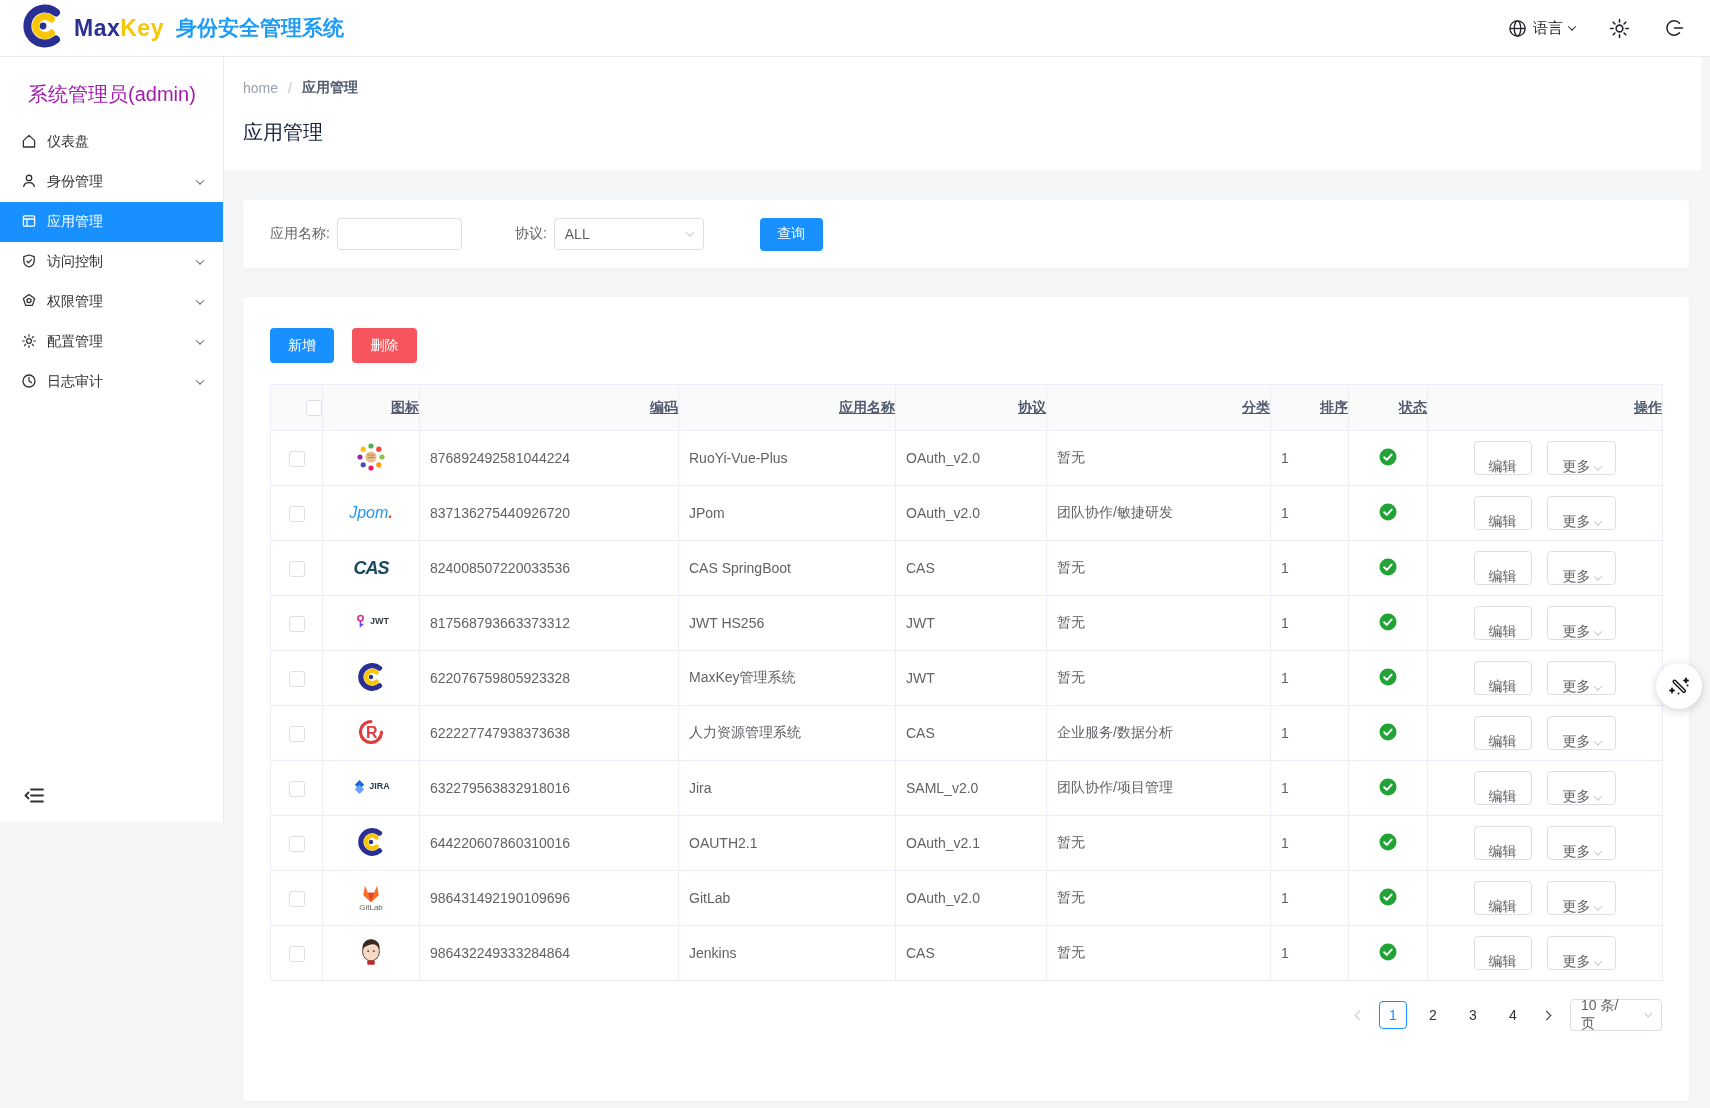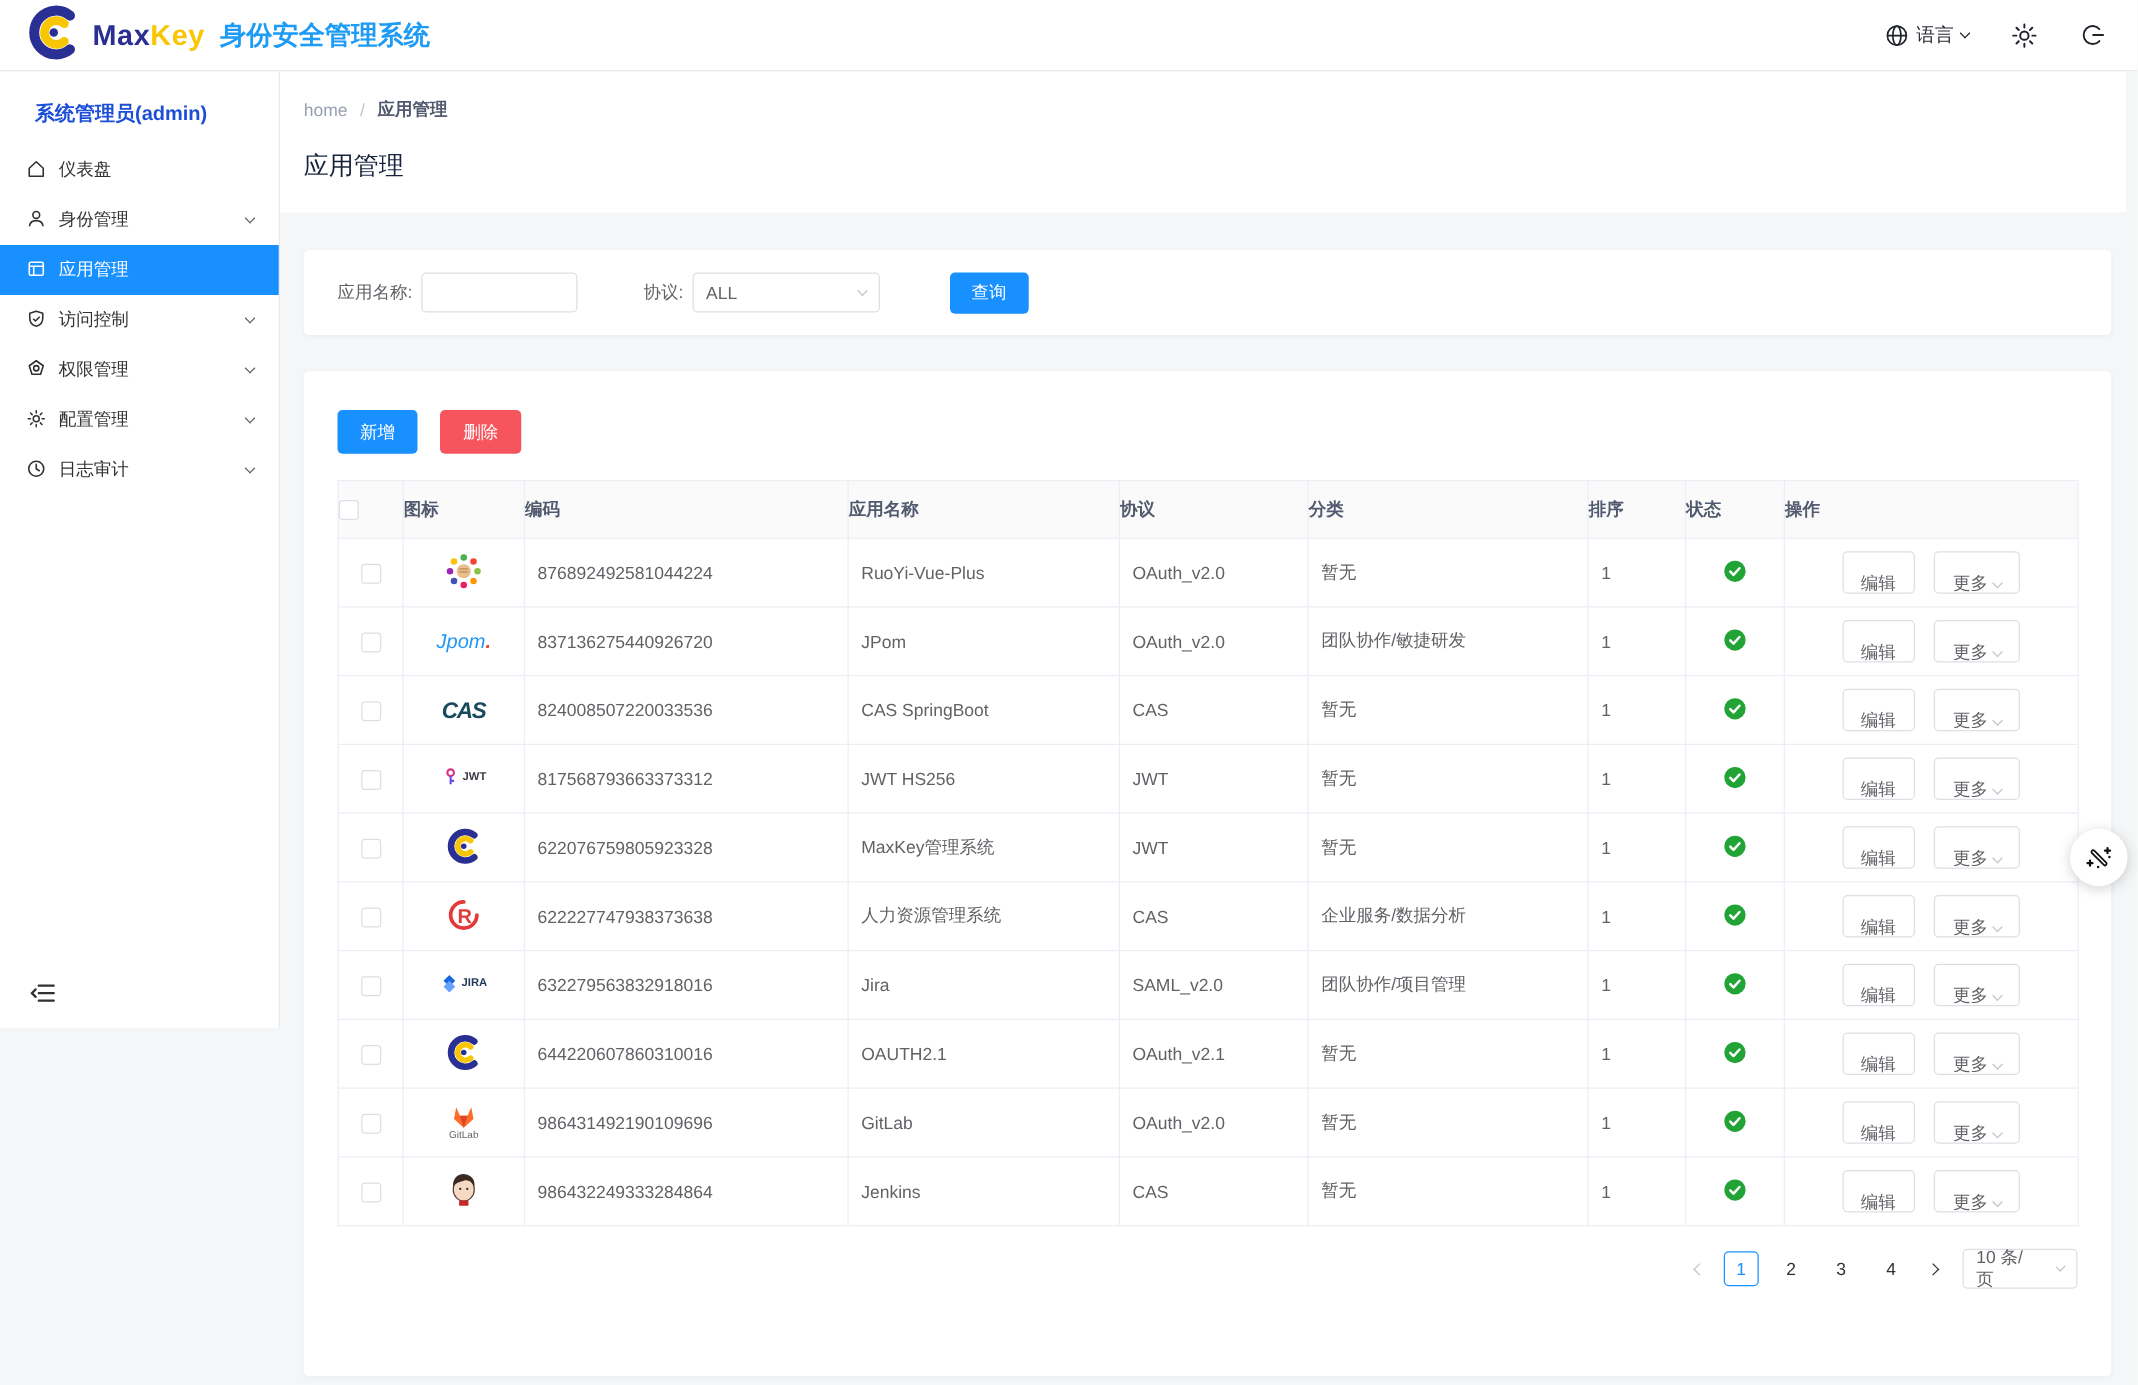--- a/index.html
+++ b/index.html
@@ -22,21 +22,21 @@
   .top-actions{display:flex;align-items:center;gap:34px;padding-right:26px;color:#1f2329;}
   .lang{display:flex;align-items:center;gap:6px;font-size:15px;cursor:pointer;}
   .chev{display:inline-block;width:7px;height:7px;border-right:1.5px solid currentColor;
     border-bottom:1.5px solid currentColor;transform:rotate(45deg) translate(-1px,-1px);}
   .chev.sm{width:6px;height:6px;}
   .icon-btn{display:flex;align-items:center;cursor:pointer;}
 
   
   .sidebar{position:absolute;left:0;top:57px;width:224px;height:765px;background:#fff;
     border-right:1px solid var(--border);display:flex;flex-direction:column;z-index:4;}
-  .side-user{padding:24px 0 14px 28px;font-size:16px;font-weight:bold;color:#1d4ed8;}
+  .side-user{padding:24px 0 14px 28px;font-size:20px;font-weight:normal;color:#a21caf;}
   .side-nav{flex:0 0 auto;}
   .side-item{height:40px;display:flex;align-items:center;padding:0 18px 0 21px;font-size:14px;
     color:#303133;cursor:pointer;position:relative;}
   .side-item .lab{margin-left:10px;flex:1;}
   .side-item .chev{color:#606266;margin-right:2px;}
   .side-item.active{background:var(--primary);color:#fff;}
   .side-item.active svg *{stroke:#fff;}
   .side-item svg{flex:0 0 16px;}
   .side-fold{margin-top:auto;padding:0 0 14px 24px;}
   .fold-btn{display:inline-flex;cursor:pointer;}
@@ -63,21 +63,21 @@
   .btn{border:none;border-radius:4px;font-size:14px;color:#fff;cursor:pointer;}
   .btn-search{width:63px;height:33px;background:var(--primary);margin-left:56px;}
 
   .table-card{margin-top:29px;width:1446px;height:804px;padding:31px 27px 0 27px;}
   .toolbar{display:flex;gap:18px;}
   .btn-add{width:64px;height:35px;background:var(--primary);}
   .btn-del{width:65px;height:35px;background:var(--danger);}
 
   table.grid{border-collapse:collapse;table-layout:fixed;width:1392px;margin-top:21px;font-size:14px;color:var(--txt);}
   table.grid th,table.grid td{border:1px solid var(--tborder);}
-  table.grid th{height:46px;background:#fafafa;color:var(--txt-head);font-weight:600;text-align:left;}
+  table.grid th{height:46px;background:#fafafa;color:var(--txt-head);font-weight:600;text-align:right;text-decoration:underline;}
   table.grid td{height:55px;}
   td.c-left{text-align:left;padding-left:10px;}
   td.c-center,th{text-align:center;}
   .cbx{display:inline-block;width:16px;height:16px;border:1px solid #dcdfe6;border-radius:3px;background:#fff;cursor:pointer;vertical-align:middle;}
   .app-icon{display:inline-flex;flex-direction:column;align-items:center;justify-content:center;line-height:1;}
   .ic-jpom{font-size:16px;font-weight:normal;font-style:italic;color:#2196f3;}
   .ic-jpom b{color:#e8472b;}
   .ic-cas{font-size:18px;font-weight:bold;font-style:italic;color:#174a5c;letter-spacing:-1px;}
   .ic-row{display:inline-flex;align-items:center;gap:2px;}
   .ic-small-label{font-size:9px;font-weight:bold;color:#3a3f45;}

